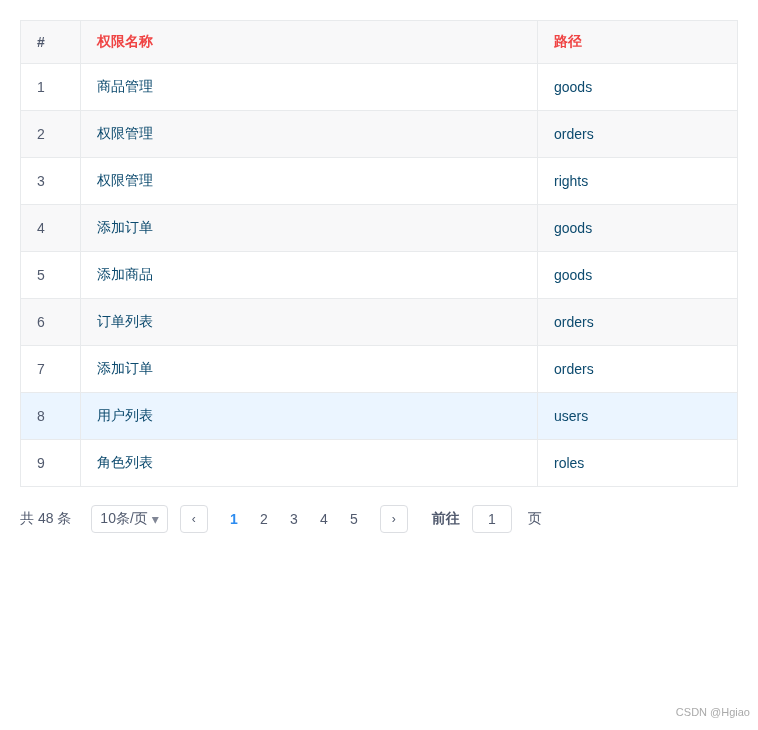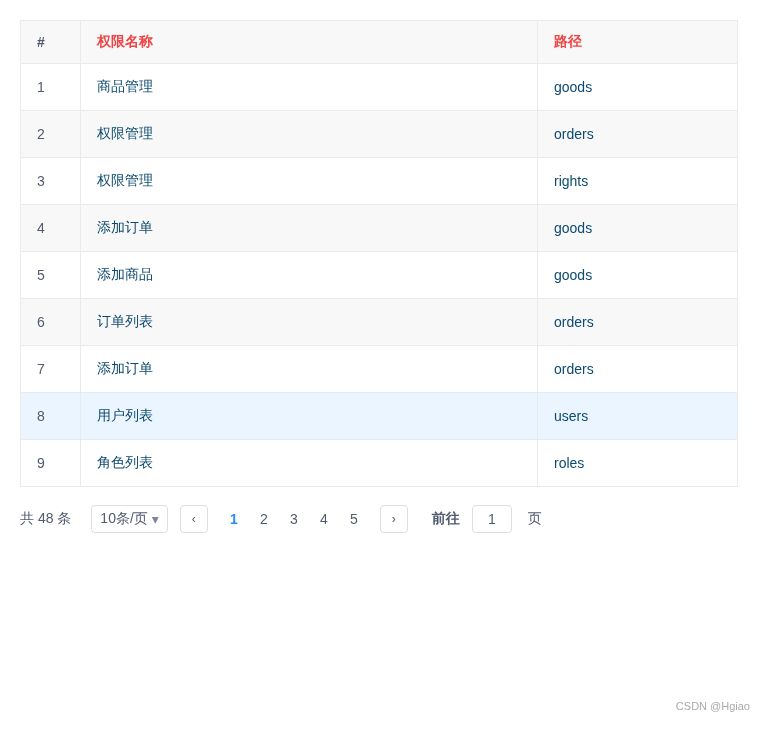--- a/index.html
+++ b/index.html
@@ -109,21 +109,21 @@
       width: 40px;
       height: 28px;
       text-align: center;
       font-size: 14px;
       color: #515a6e;
       outline: none;
     }
     .goto-page-label { margin-left: 4px; }
     .watermark {
       position: fixed;
-      bottom: 18px;
+      bottom: 12px;
       right: 8px;
       font-size: 11px;
       color: #aaa;
     }
   </style>
 </head>
 <body>
 
 <table>
   <thead>

